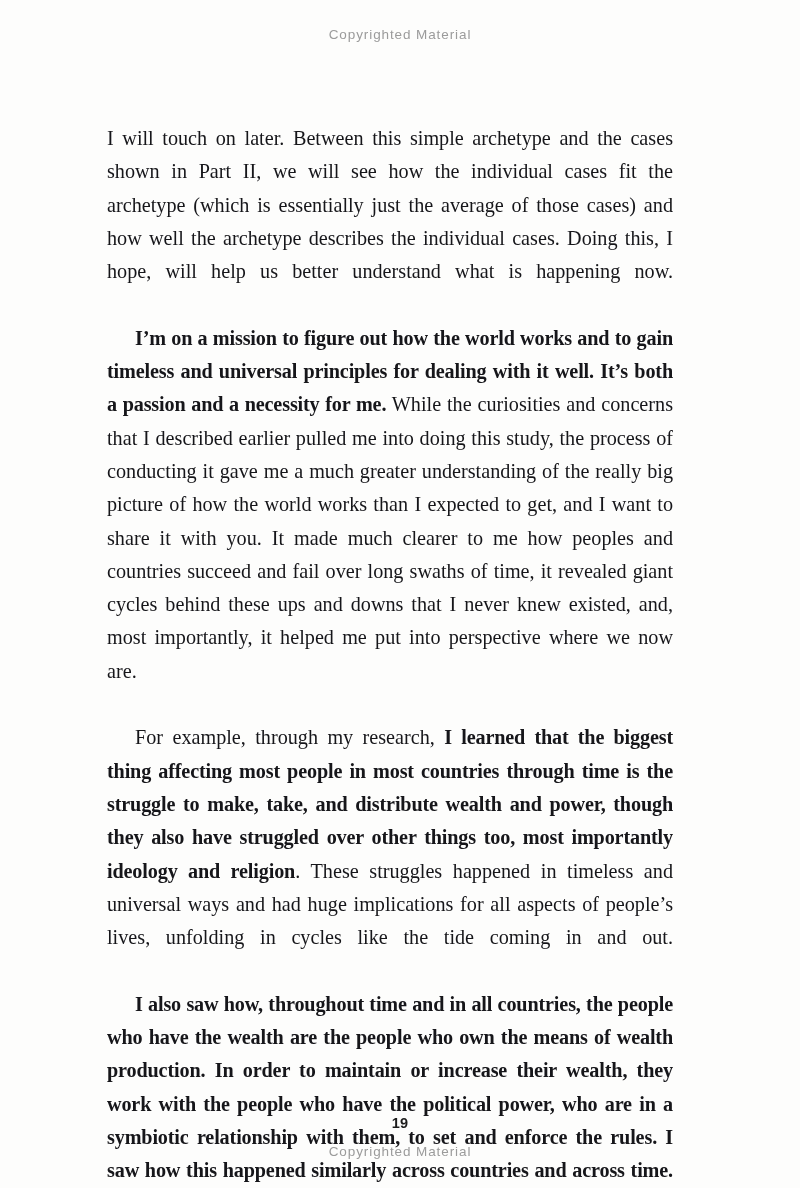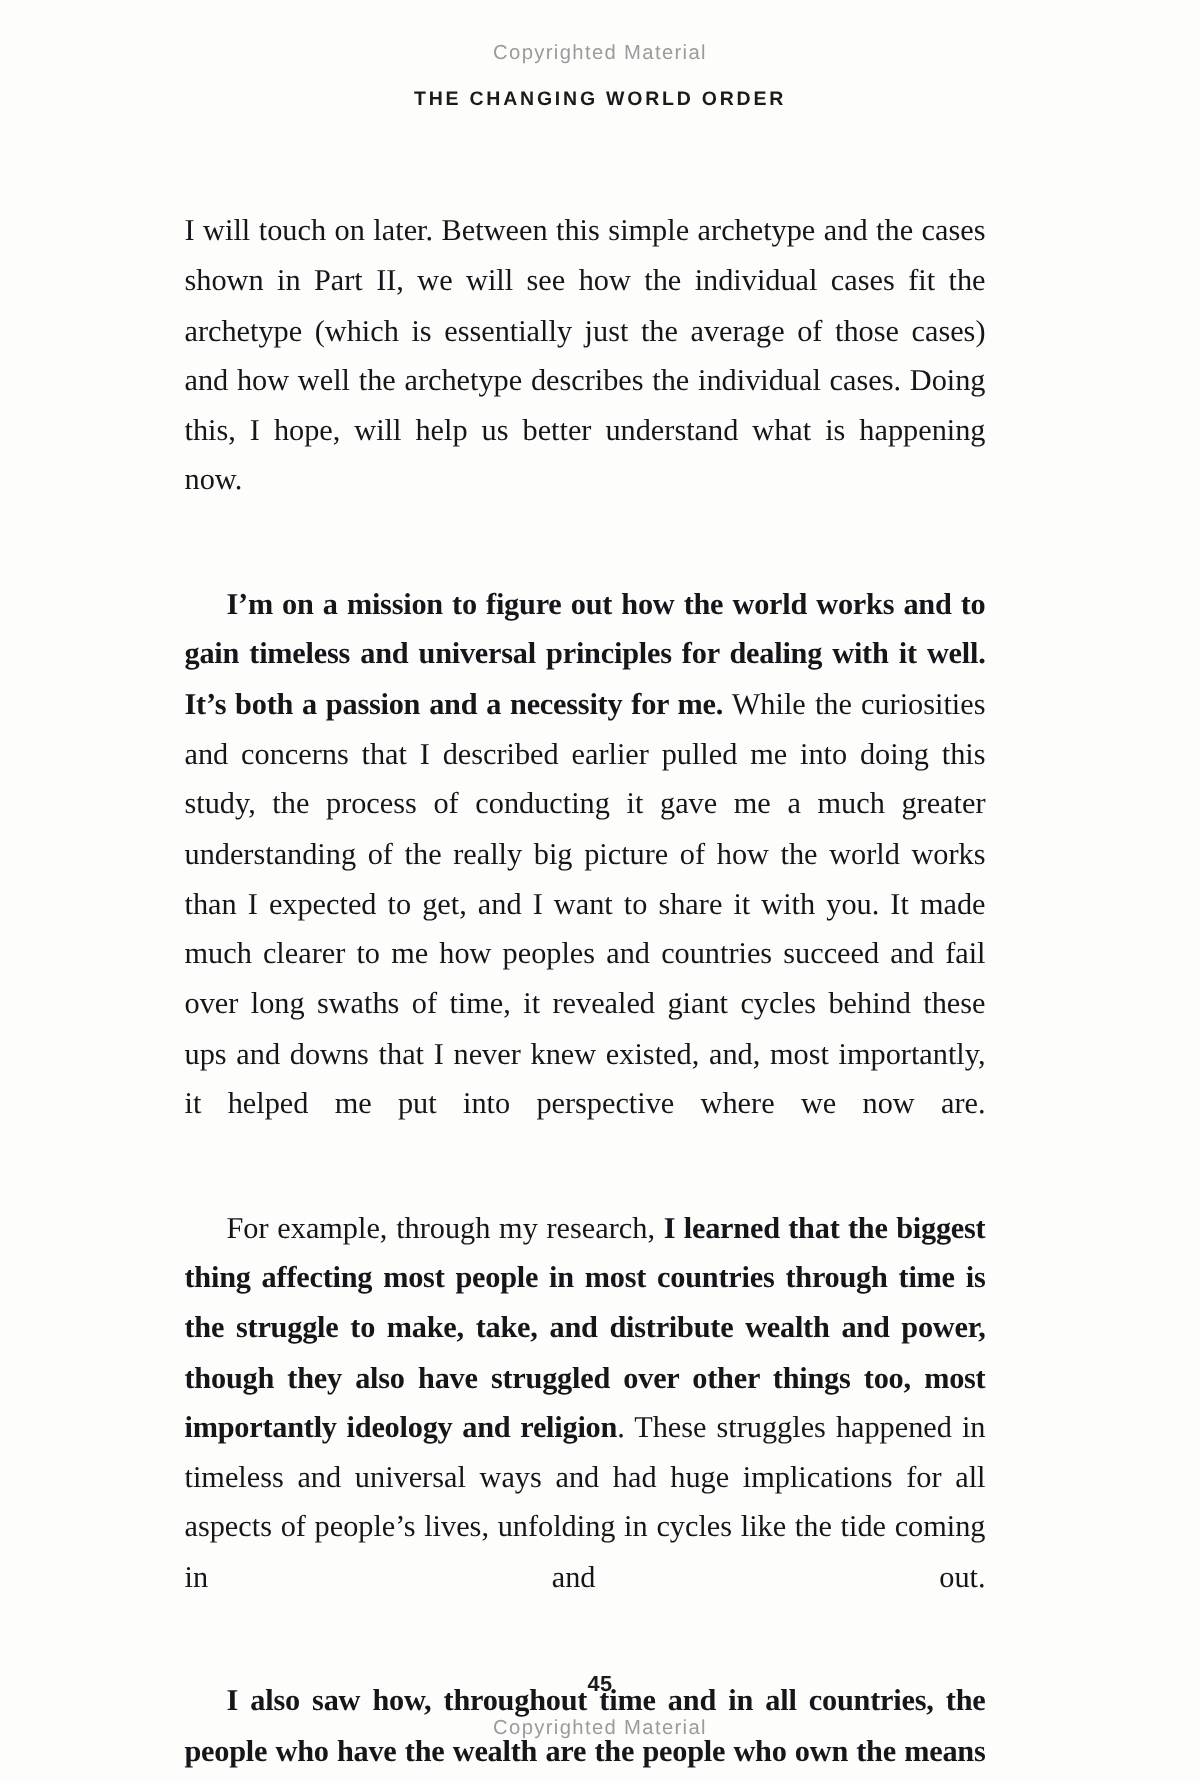--- a/index.html
+++ b/index.html
@@ -54,21 +54,21 @@
 
   
   .text-column {
     position: absolute;
     top: 122px;
     left: 107px;
     width: 566px;
   }
 
   .para {
-    margin: 16px;
+    margin: 0;
     font-size: 20.2px;
     line-height: 33.3px;
     text-align: justify;
     text-justify: inter-word;
     -webkit-hyphens: none;
     hyphens: none;
     word-spacing: 0.2px;
     color: #16161a;
   }
 
@@ -116,27 +116,26 @@
     white-space: nowrap;
   }
 </style>
 </head>
 <body>
 
 <div class="page">
 
   <div class="watermark-top">Copyrighted Material</div>
 
-  <div class="running-head">THE CHANGING WORLD ORDER</div>
 
   <div class="text-column">
 
   <p class="para"><span>I will touch on later. Between this simple archetype and the cases shown in Part II, we will see how the individual cases fit the archetype (which is essentially just the average of those cases) and how well the archetype describes the individual cases. Doing this, I hope, will help us better understand what is happening now.</span></p>
       <p class="para indent"><strong>I’m on a mission to figure out how the world works and to gain timeless and universal principles for dealing with it well. It’s both a passion and a necessity for me.</strong><span> While the curiosities and concerns that I described earlier pulled me into doing this study, the process of conducting it gave me a much greater understanding of the really big picture of how the world works than I expected to get, and I want to share it with you. It made much clearer to me how peoples and countries succeed and fail over long swaths of time, it revealed giant cycles behind these ups and downs that I never knew existed, and, most importantly, it helped me put into perspective where we now are.</span></p>
       <p class="para indent"><span>For example, through my research, </span><strong>I learned that the biggest thing affecting most people in most countries through time is the struggle to make, take, and distribute wealth and power, though they also have struggled over other things too, most importantly ideology and religion</strong><span>. These struggles happened in timeless and universal ways and had huge implications for all aspects of people’s lives, unfolding in cycles like the tide coming in and out.</span></p>
       <p class="para indent"><strong>I also saw how, throughout time and in all countries, the people who have the wealth are the people who own the means of wealth production. In order to maintain or increase their wealth, they work with the people who have the political power, who are in a symbiotic relationship with them, to set and enforce the rules. I saw how this happened similarly across countries and across time.</strong></p>
     </div>
 
-  <div class="page-number">45</div>
+  <div class="page-number">19</div>
 
   <div class="watermark-bottom">Copyrighted Material</div>
 
 </div>
 
 </body></html>

